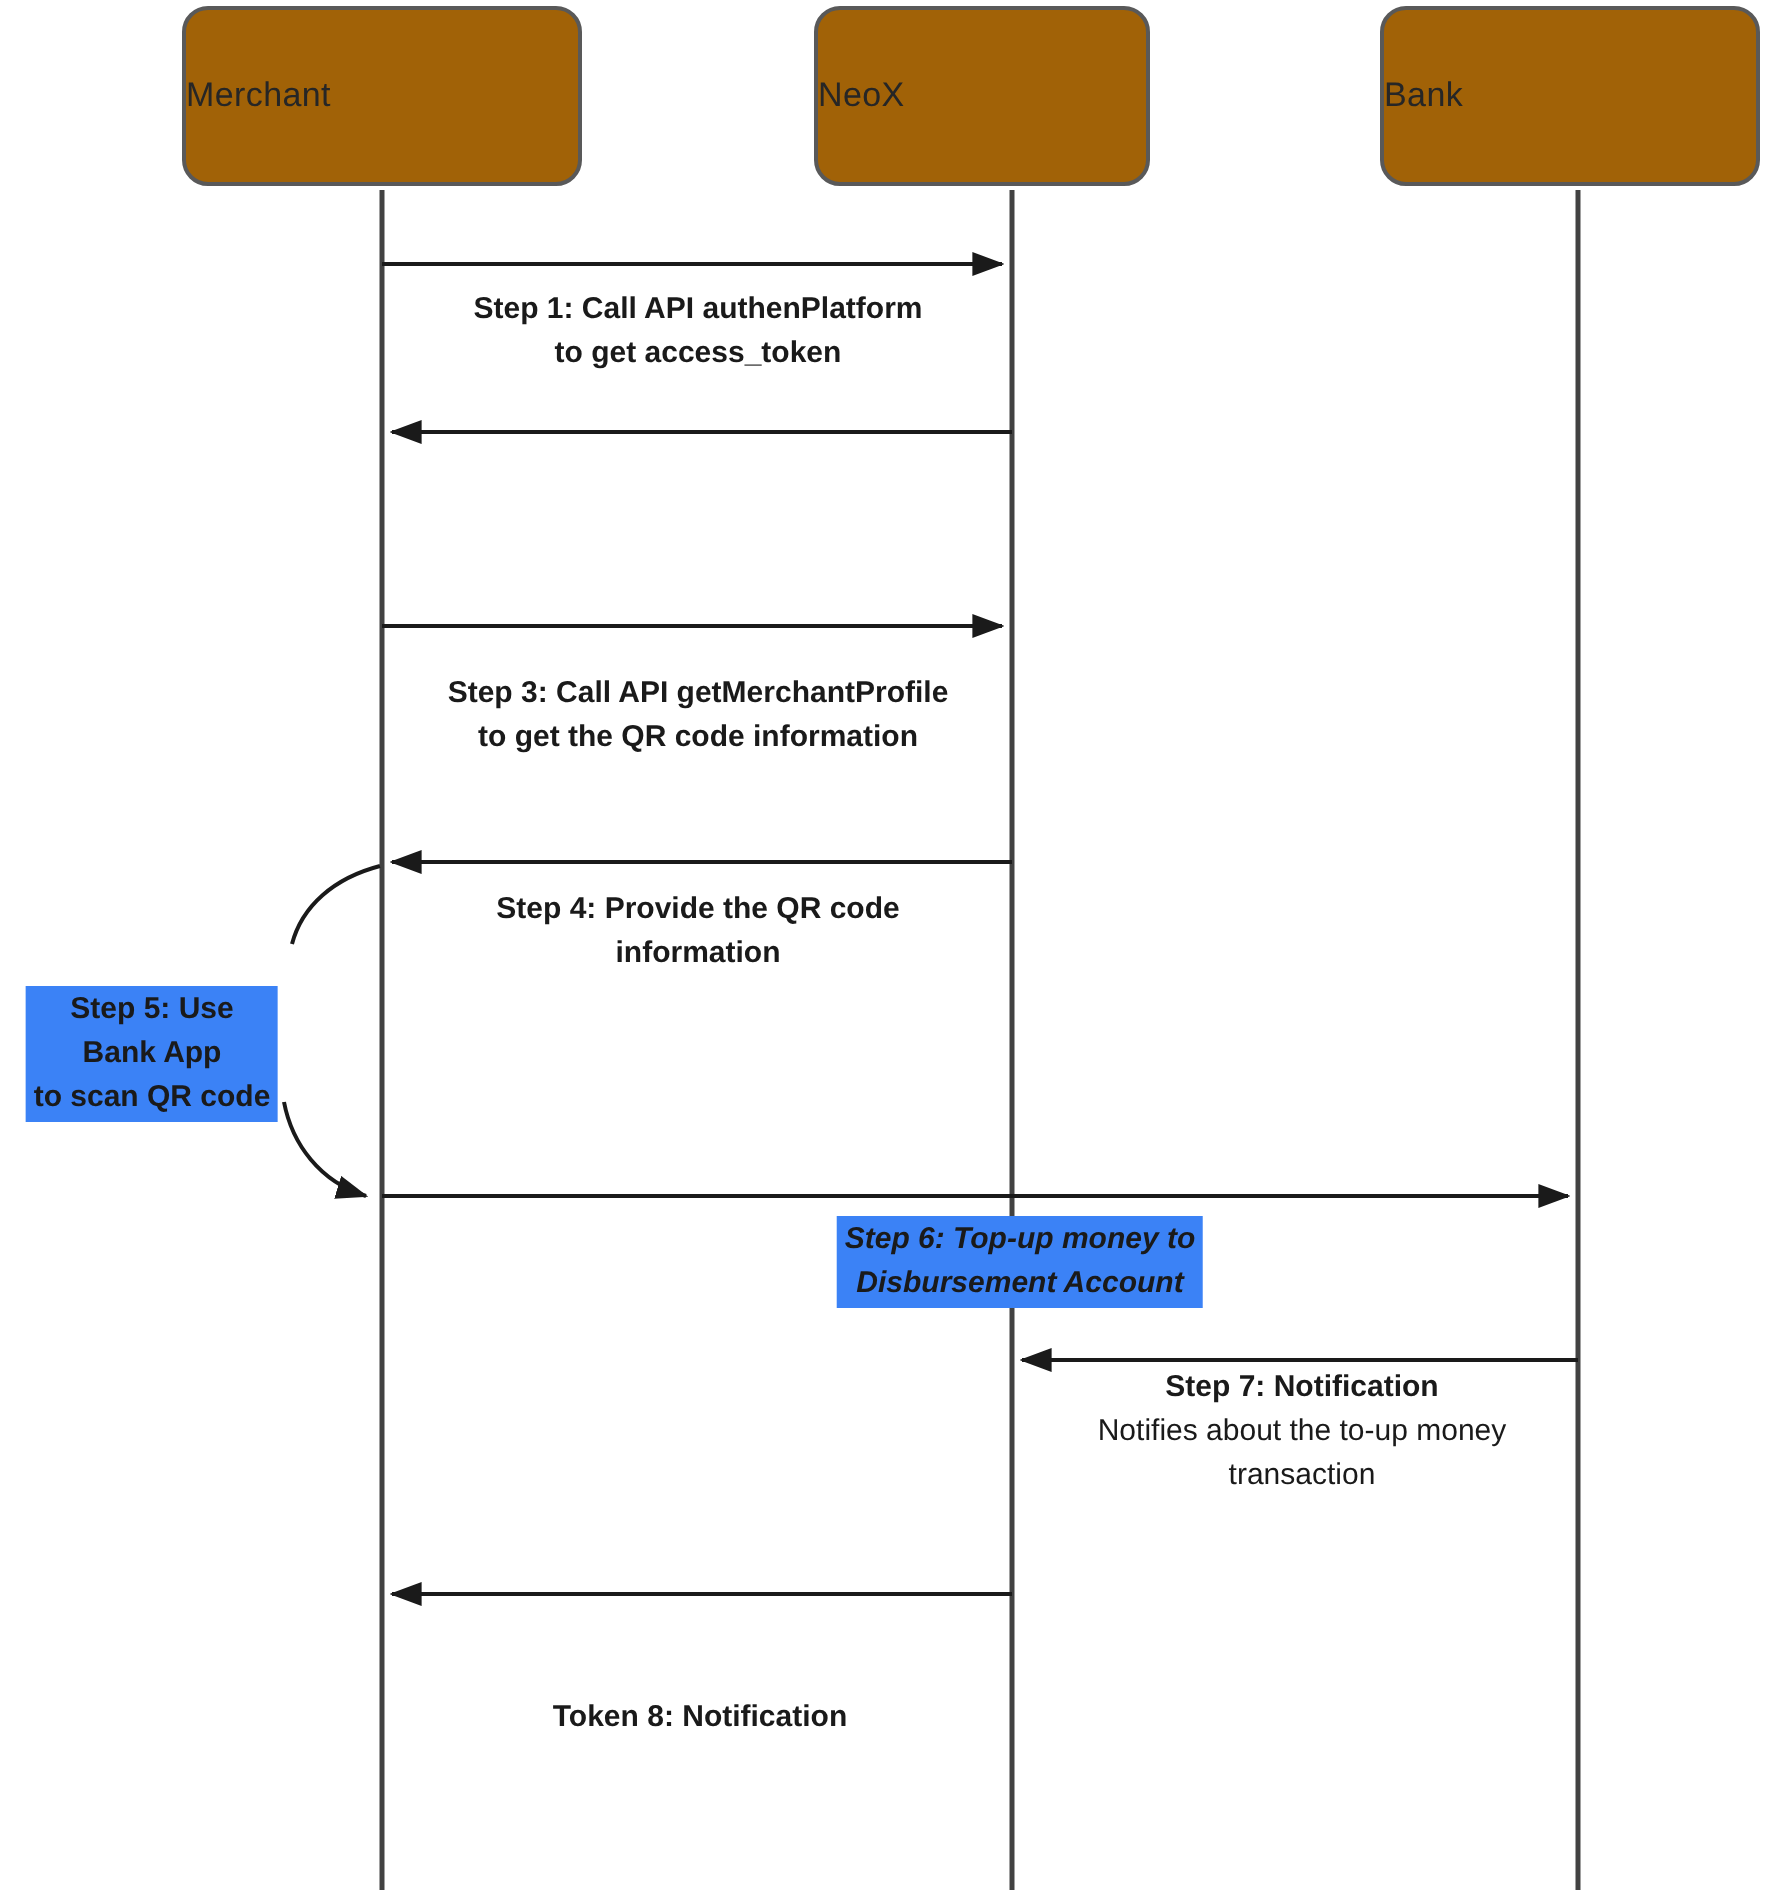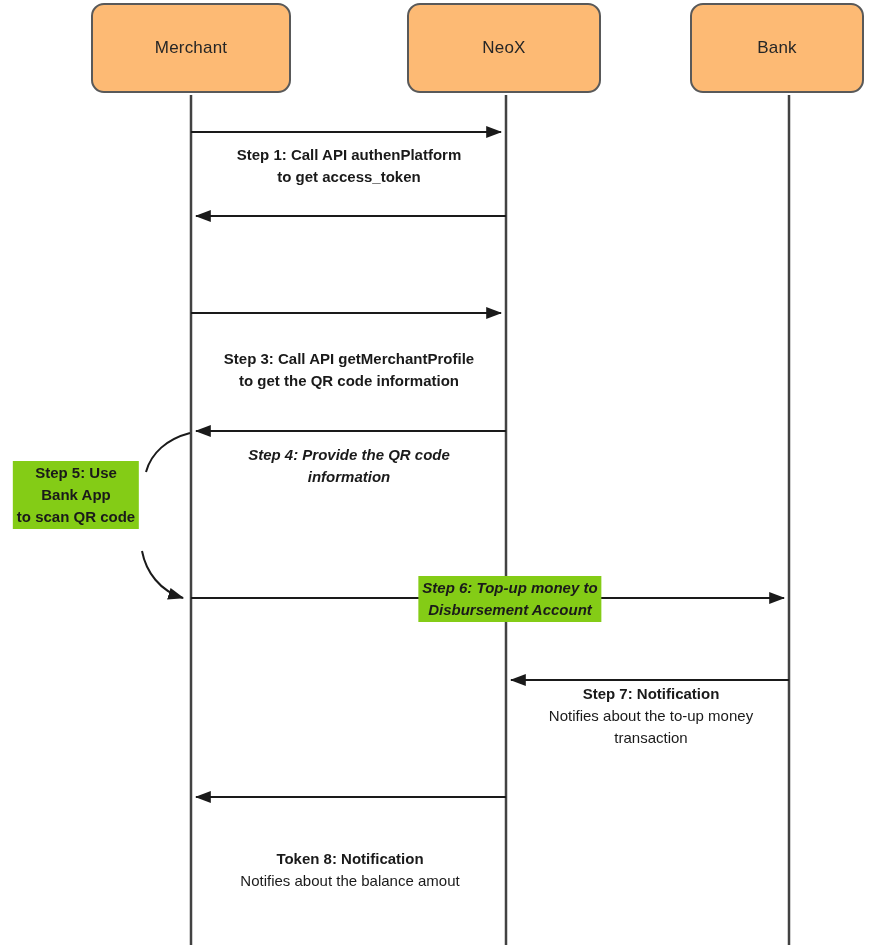--- a/index.html
+++ b/index.html
@@ -19,26 +19,25 @@
     position: absolute;
     left: 0;
     top: 0;
     width: 889px;
     height: 949px;
   }
   .participant {
     position: absolute;
     top: 3px;
     height: 90px;
-    background: #fdba74;
+    background: #a16207;
     border: 2px solid #595959;
     border-radius: 13px;
     display: flex;
     align-items: center;
-    justify-content: center;
     box-sizing: border-box;
   }
   .participant span {
     font-size: 17px;
     color: #262626;
     letter-spacing: 0.2px;
   }
   .msg-label {
     position: absolute;
     transform: translateX(-50%);
@@ -48,22 +47,23 @@
     font-weight: bold;
     line-height: 22px;
     color: #1a1a1a;
   }
   .msg-label .desc {
     font-weight: normal;
     white-space: pre-line;
     display: block;
   }
   .msg-label.bg {
-    background: #84cc16;
+    background: #3b82f6;
     padding: 1px 4px;
+    margin-top: 32px;
   }
 </style>
 </head>
 <body>
 
 <div class="diagram">
 
   <svg class="wires" viewBox="0 0 889 949">
     <defs>
       <marker id="ah" markerWidth="8" markerHeight="6" refX="7.4" refY="3" orient="auto" markerUnits="strokeWidth">
@@ -84,48 +84,47 @@
     <path d="M 142 551 C 146 572, 160 591, 183 598" fill="none" stroke="#1a1a1a" stroke-width="2" marker-end="url(#ah)"></path>
 
     <line x1="191" y1="598" x2="784" y2="598" stroke="#1a1a1a" stroke-width="2" marker-end="url(#ah)"></line>
     <line x1="789" y1="680" x2="511" y2="680" stroke="#1a1a1a" stroke-width="2" marker-end="url(#ah)"></line>
     <line x1="506" y1="797" x2="196" y2="797" stroke="#1a1a1a" stroke-width="2" marker-end="url(#ah)"></line>
   </svg>
 
   <div class="participant" style="left:91px; width:200px;">
     <span>Merchant</span>
   </div>
-  <div class="participant" style="left:407px; width:194px;">
+  <div class="participant" style="left:407px; width:168px;">
     <span>NeoX</span>
   </div>
-  <div class="participant" style="left:690px; width:174px;">
+  <div class="participant" style="left:690px; width:190px;">
     <span>Bank</span>
   </div>
 
   <div class="msg-label" style="left:349px; top:144px;">Step 1: Call API authenPlatform
 to get access_token</div>
 
 
-  <div class="msg-label" style="left:349px; top:348px;">Step 3:  Call API getMerchantProfile
+  <div class="msg-label" style="left:349px; top:336px;">Step 3:  Call API getMerchantProfile
 to get the QR code information</div>
 
-  <div class="msg-label" style="left:349px; top:444px;font-style:italic;">Step 4: Provide the QR code
+  <div class="msg-label" style="left:349px; top:444px;">Step 4: Provide the QR code
 information</div>
 
   <div class="msg-label bg" style="left:76px; top:461px;">Step 5: Use
 Bank App
 to scan QR code</div>
 
   <div class="msg-label bg" style="left:510px; top:576px;font-style:italic;">Step 6: Top-up money to
 Disbursement Account</div>
 
   <div class="msg-label" style="left:651px; top:661px;">
     <span>Step 7: Notification</span>
     <span class="desc">Notifies about the to-up money
 transaction</span>
   </div>
 
   <div class="msg-label" style="left:350px; top:826px;">
     <span>Token 8: Notification</span>
-    <span class="desc">Notifies about the balance amout</span>
   </div>
 
 </div>
 
 </body></html>

